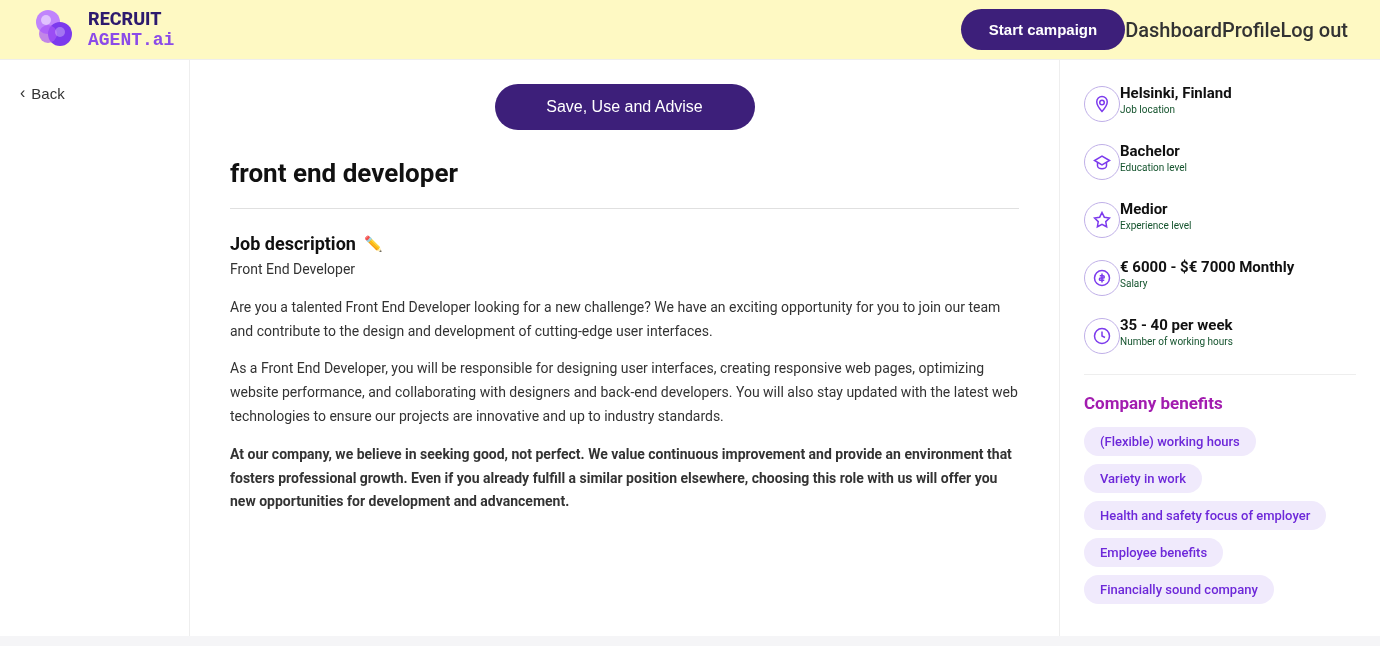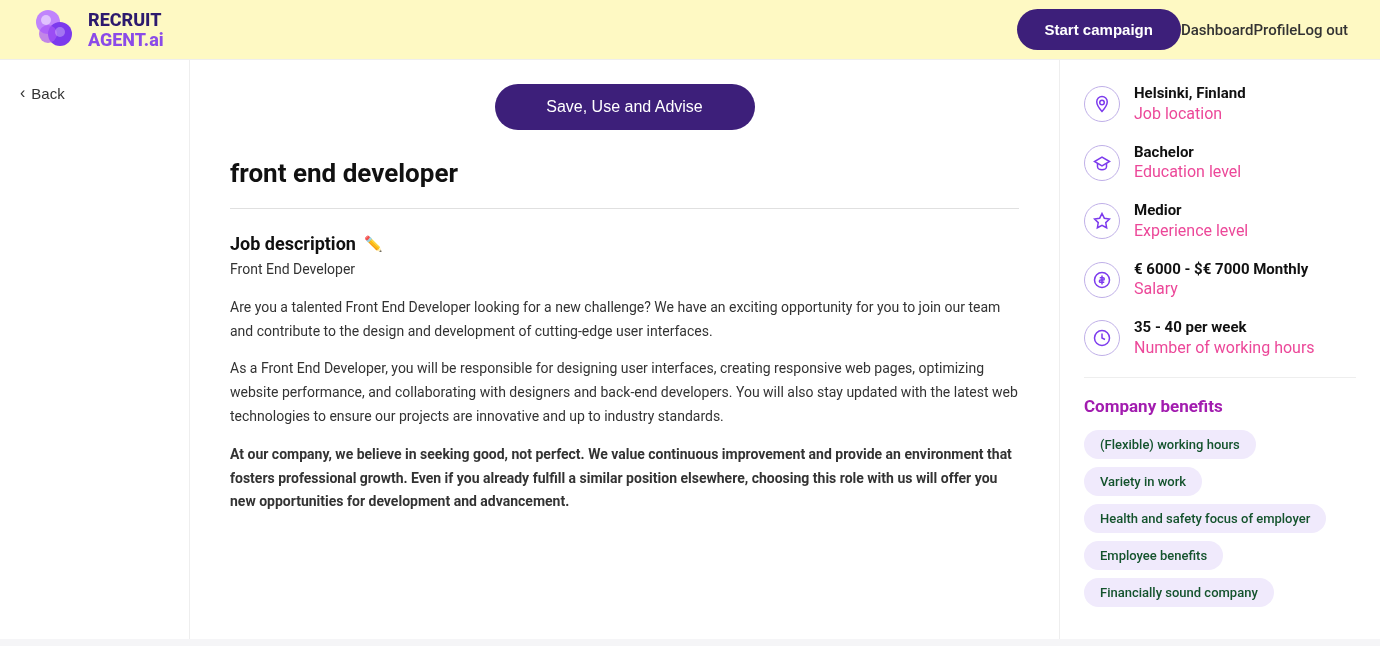--- a/index.html
+++ b/index.html
@@ -32,38 +32,39 @@
       position: relative;
     }
     .logo-text {
       font-weight: 800;
       font-size: 18px;
       line-height: 1.1;
       color: #2d1a6e;
     }
     .logo-text span {
       color: #8b4be8;
+      font-family: Liberation Mono, monospace;
     }
     .header-nav {
       margin-left: auto;
       display: flex;
       align-items: center;
     }
     .btn-start-campaign {
       background: #3d1f7a;
       color: #fff;
       border: none;
       border-radius: 32px;
       padding: 12px 28px;
       font-size: 15px;
       font-weight: 600;
       cursor: pointer;
     }
     .nav-link {
-      font-size: 15px;
+      font-size: 20px;
       color: #333;
       text-decoration: none;
       cursor: pointer;
       background: none;
       border: none;
       font-weight: 500;
     }
 
     
     .main-layout {
@@ -164,21 +165,20 @@
       width: 320px;
       min-width: 320px;
       background: #fff;
       padding: 24px 24px 32px 24px;
     }
 
     
     .info-row {
       display: flex;
       align-items: flex-start;
-      gap: 14px;
       margin-bottom: 20px;
     }
     .info-icon {
       width: 36px;
       height: 36px;
       border: 1.5px solid #c0b0e8;
       border-radius: 50%;
       display: flex;
       align-items: center;
       justify-content: center;
@@ -189,22 +189,22 @@
       width: 18px;
       height: 18px;
     }
     .info-label {
       font-size: 15px;
       font-weight: 700;
       color: #111;
       line-height: 1.3;
     }
     .info-sublabel {
-      font-size: 16px;
-      color: #ec4899;
+      font-size: 10px;
+      color: #14532d;
     }
 
     .section-divider {
       border: none;
       border-top: 1px solid #eee;
       margin: 8px 0 18px 0;
     }
 
     
     .benefits-heading {
@@ -213,21 +213,21 @@
       color: #a21caf;
       margin-bottom: 14px;
     }
     .benefits-tags {
       display: flex;
       flex-wrap: wrap;
       gap: 8px;
     }
     .benefit-tag {
       background: #f0eafc;
-      color: #14532d;
+      color: #6d28d9;
       border-radius: 20px;
       padding: 7px 16px;
       font-size: 13px;
       font-weight: 500;
       border: none;
       cursor: default;
     }
   </style>
 </head>
 <body>

